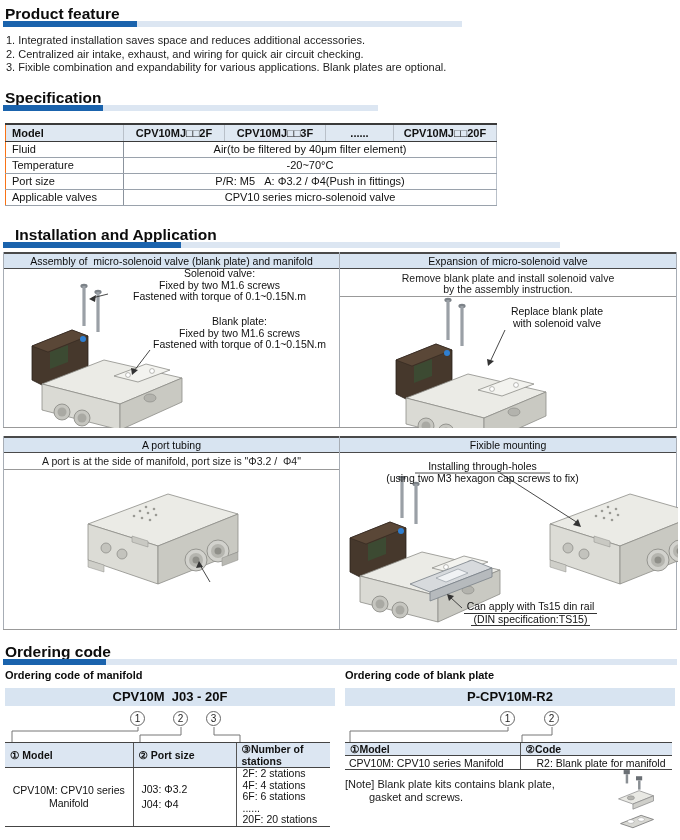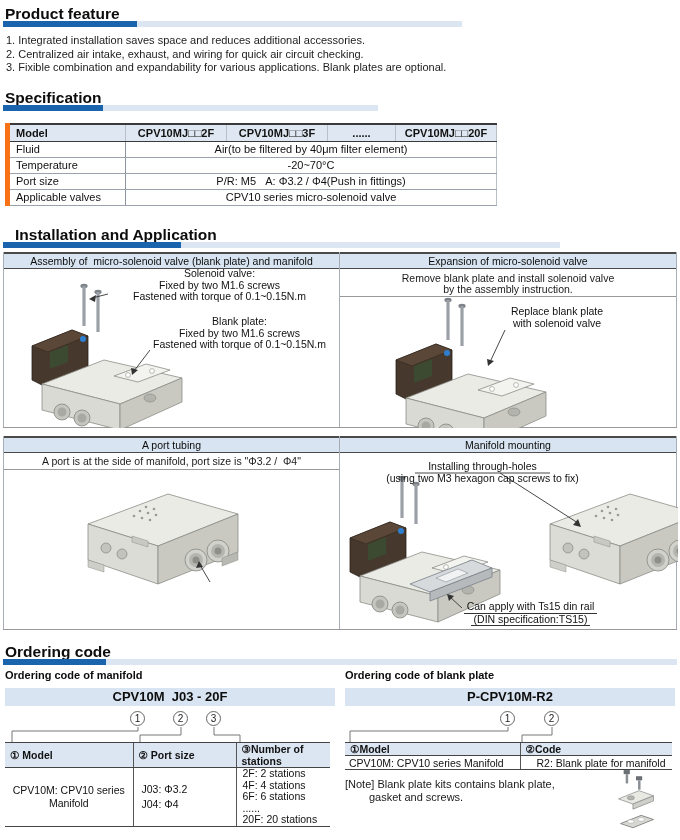--- a/index.html
+++ b/index.html
@@ -5,21 +5,21 @@
   *{margin:0;padding:0;box-sizing:border-box}
   html,body{background:#fff}
   .page{position:relative;width:680px;height:840px;background:#fff;
         font-family:"Liberation Sans",sans-serif;color:#111;overflow:hidden}
   .abs{position:absolute}
   .sec{font-size:15.5px;font-weight:bold;color:#0c0c0c}
   .hbar{height:6px;background:#dce6f2}
   .hbar i{display:block;height:6px;background:#1a63ad}
   .feat div{font-size:11px;line-height:13.5px;color:#1c1c1c}
   table{border-collapse:collapse;table-layout:fixed}
-  .spec{font-size:11px;width:492px;border-left:5px solid #f97316;border-right:1px solid #b9c0c9}
+  .spec{font-size:11px;width:492px;border-left:1px solid #f97316;border-right:1px solid #b9c0c9}
   .spec th{background:#dfe8f2;border-top:2px solid #3a3a3a;border-bottom:1px solid #3a3a3a;
            border-left:1px solid #b9c0c9;font-size:11px;height:17px;font-weight:bold;text-align:center}
   .spec th:first-child{text-align:left;padding-left:6px;border-left:none}
   .spec td{border-bottom:1px solid #9aa2ac;height:16px}
   .spec td.lbl{padding-left:6px;border-right:1px solid #8b939d}
   .spec td.val{text-align:center}
   .prow{position:absolute;display:flex;border-bottom:1px solid #999}
   .panel{position:relative;height:100%;border-left:1px solid #a7adb5}
   .panel.last{border-right:1px solid #a7adb5}
   .phead{height:17px;background:#d8e4f1;border-top:2px solid #4a4a4a;border-bottom:1px solid #4a4a4a;
@@ -218,21 +218,21 @@
       <div class="phead">A port tubing</div>
       <div class="psub" style="top:20px">A port is at the side of manifold, port size is "Φ3.2 /&nbsp; Φ4"</div>
       <div class="rule" style="top:33px"></div>
       <svg class="dsvg" width="336" height="194" viewBox="0 0 336 194">
         <use href="#sym-manifold" x="72" y="40" width="172" height="130"></use>
         <line class="ld" x1="206" y1="146" x2="196" y2="129"></line>
           <polygon class="ah" points="195,125 192,132 199,131"></polygon>
       </svg>
     </div>
     <div class="panel last" style="width:338px">
-      <div class="phead">Manifold mounting</div>
+      <div class="phead">Fixible mounting</div>
       <svg class="dsvg" width="338" height="194" viewBox="0 0 338 194">
         <use href="#sym-assembly" x="2" y="38" width="152" height="136"></use>
         <polygon points="70,148 132,124 152,132 90,156" fill="#d7dadd" stroke="#788088" stroke-width="0.8"></polygon>
         <polygon points="96,142 118,133 128,137 106,146" fill="#f0f2f4" stroke="#889098" stroke-width="0.6"></polygon>
         <polygon points="90,156 152,132 152,141 90,165" fill="#b6babd" stroke="#788088" stroke-width="0.8"></polygon>
         <use href="#sym-manifold" x="198" y="40" width="150" height="114"></use>
         <line class="ld" x1="75" y1="37" x2="210" y2="37"></line>
         <line class="ld" x1="160" y1="37" x2="238" y2="87"></line>
           <polygon class="ah" points="241,91 233,89 238,83"></polygon>
         <line class="ld" x1="122" y1="172" x2="110" y2="161"></line>

